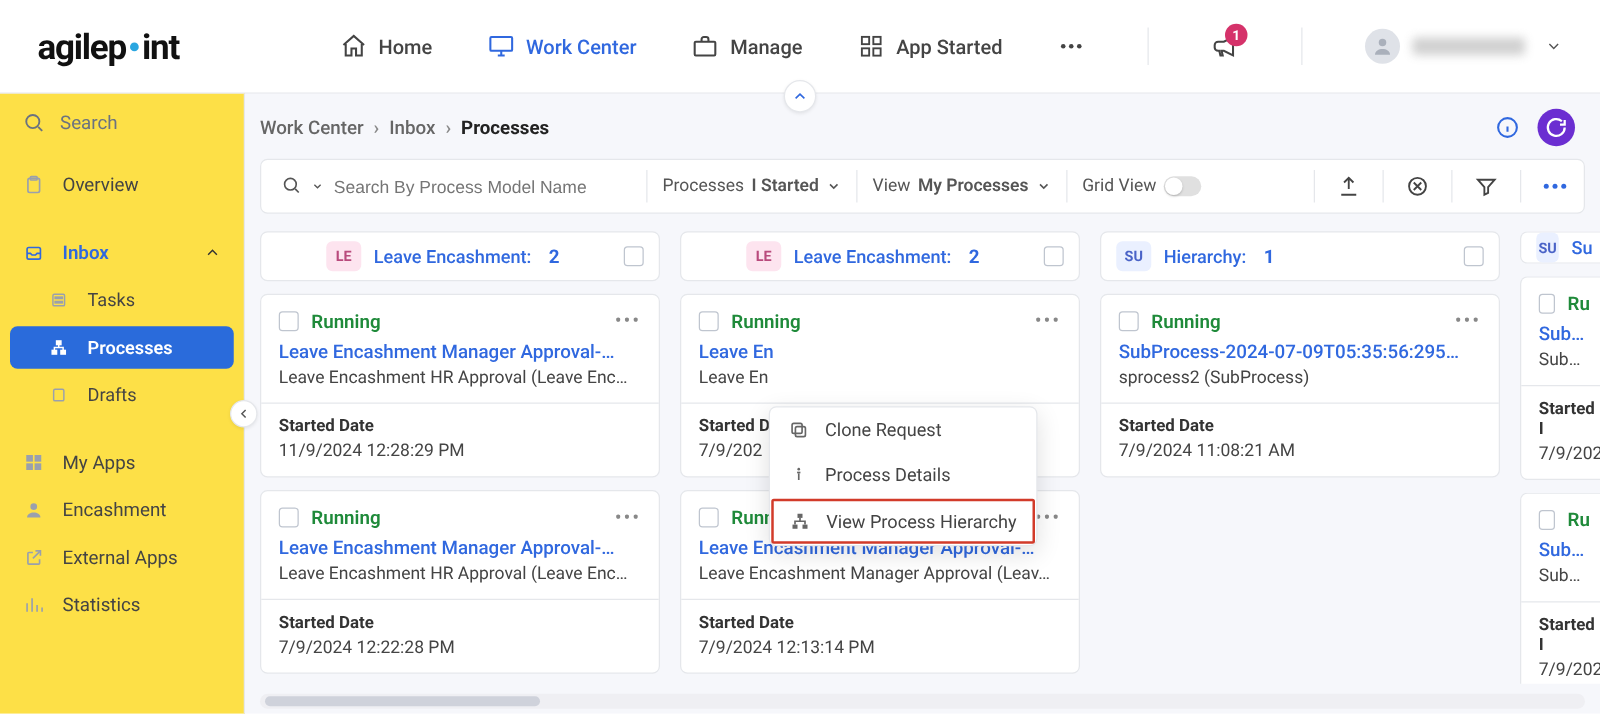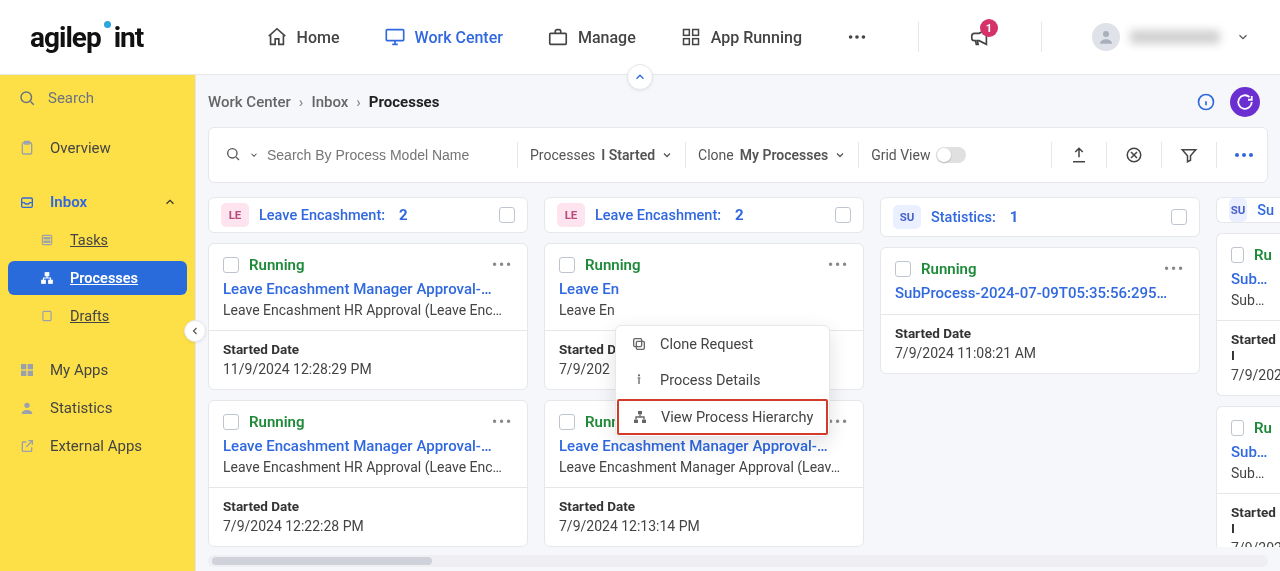--- a/index.html
+++ b/index.html
@@ -22,21 +22,21 @@
   * { box-sizing: border-box; }
   html, body { margin: 0; padding: 0; font-family: -apple-system, BlinkMacSystemFont, "Segoe UI", Roboto, Arial, sans-serif; font-size: 14px; color: var(--text); background: #fff; }
   body { width: 1280px; height: 571px; overflow: hidden; position: relative; }
 
   
   .header {
     height: 75px; border-bottom: 1px solid var(--border);
     display: flex; align-items: center; padding: 0 30px;
     position: relative;
   }
-  .logo { font-weight: 700; font-size: 28px; letter-spacing: -1px; color: #111; display: flex; gap: 2px; }
+  .logo { font-weight: 700; font-size: 28px; letter-spacing: -1px; color: #111; display: flex; align-items: center; gap: 2px; }
   .logo .dot { width: 7px; height: 7px; border-radius: 50%; background: #2aa6e0; display: inline-block; margin: 0 1px; }
   .nav { display: flex; gap: 44px; margin-left: auto; align-items: center; }
   .nav-item { display: flex; align-items: center; gap: 9px; font-size: 16px; font-weight: 500; color: #444; cursor: pointer; }
   .nav-item.active { color: var(--blue); }
   .nav-item .ico { width: 22px; height: 22px; display: flex; align-items: center; justify-content: center; }
   .nav-divider { width: 1px; height: 30px; background: var(--border); margin: 0 6px; }
   .bell-wrap { position: relative; }
   .bell-badge { position: absolute; top: -7px; right: -7px; background: var(--badge-red); color: #fff; font-size: 11px; width: 18px; height: 18px; border-radius: 50%; display: flex; align-items: center; justify-content: center; font-weight: 700; }
   .avatar { width: 28px; height: 28px; border-radius: 50%; background: #dfe2e8; display: flex; align-items: center; justify-content: center; }
   .avatar svg { color: #aab0bb; }
@@ -51,58 +51,58 @@
 
   
   .shell { display: flex; height: calc(571px - 75px); position: relative; }
 
   
   .sidebar { width: 196px; border-right: 1px solid var(--border); background: #fde047; position: relative; }
   .sidebar-collapse { position: absolute; right: -11px; top: 245px; width: 22px; height: 22px; border-radius: 50%; background: #fff; border: 1px solid var(--border); display: flex; align-items: center; justify-content: center; box-shadow: 0 1px 3px rgba(0,0,0,.08); z-index: 4; color: #555; }
   .search-row { display: flex; align-items: center; gap: 12px; padding: 14px 18px; color: #6b7280; }
   .side-list { padding: 10px 8px; display: flex; flex-direction: column; gap: 4px; }
   .side-item { display: flex; align-items: center; gap: 14px; padding: 8px 10px; border-radius: 6px; color: #444; font-size: 15px; cursor: pointer; }
-  .side-item.sub { padding-left: 30px; font-size: 14.5px; text-decoration: underline; }
+  .side-item.sub { padding-left: 30px; font-size: 14.5px; }
   .side-item.selected { background: var(--blue-light); color: #fff; font-weight: 600; }
   .side-item.active-parent { color: var(--blue); font-weight: 600; }
   .side-item .ico { width: 18px; height: 18px; display: flex; align-items: center; justify-content: center; flex: 0 0 18px; }
   .side-item .chev { margin-left: auto; }
   .side-gap { height: 12px; }
 
   
   .main { flex: 1; background: var(--bg-soft); display: flex; flex-direction: column; overflow: hidden; }
 
   .crumbs-row { display: flex; align-items: center; padding: 12px 20px 10px 12px; gap: 10px; }
   .crumbs { display: flex; align-items: center; gap: 8px; font-size: 15px; font-weight: 500; color: #666; }
   .crumbs .sep { color: #888; }
   .crumbs .current { color: #222; font-weight: 700; }
   .crumbs-right { margin-left: auto; display: flex; align-items: center; gap: 14px; }
   .info-circle { color: var(--blue); }
   .refresh-btn { width: 30px; height: 30px; border-radius: 50%; background: var(--purple); display: flex; align-items: center; justify-content: center; color: #fff; }
 
   
-  .toolbar { margin: 0 12px; background: #fff; border: 1px solid var(--border); border-radius: 6px; display: flex; align-items: center; height: 56px; padding: 16px 8px; gap: 0; }
+  .toolbar { margin: 0 12px; background: #fff; border: 1px solid var(--border); border-radius: 6px; display: flex; align-items: center; height: 44px; padding: 16px 8px; gap: 0; }
   .tool-sep { width: 1px; height: 26px; background: var(--border); margin: 0 12px; }
   .tool-btn { display: flex; align-items: center; gap: 6px; color: #555; font-size: 14px; cursor: pointer; }
   .tool-btn .mag { width: 18px; height: 18px; color: #555; }
   .search-input { border: none; outline: none; font-size: 14px; color: #555; width: 240px; background: transparent; }
   .toggle { width: 30px; height: 16px; border-radius: 10px; background: #e0e0e0; position: relative; }
   .toggle .knob { position: absolute; top: 1px; left: 1px; width: 14px; height: 14px; border-radius: 50%; background: #fff; box-shadow: 0 1px 2px rgba(0,0,0,.2); }
   .toolbar-right { margin-left: auto; display: flex; align-items: center; gap: 0; }
   .icon-btn { width: 30px; height: 30px; display: flex; align-items: center; justify-content: center; color: #555; cursor: pointer; }
   .kebab-h { display: flex; gap: 3px; }
   .kebab-h span { width: 4px; height: 4px; border-radius: 50%; background: var(--blue); }
 
   
   .columns { display: flex; gap: 16px; padding: 14px 12px 8px; overflow-x: hidden; flex: 1; }
   .col { width: 320px; flex: 0 0 320px; display: flex; flex-direction: column; gap: 10px; }
   .col.partial { width: 70px; flex: 0 0 70px; overflow: hidden; }
   .col-head { background: #fff; border: 1px solid var(--border); border-radius: 6px; height: 40px; display: flex; align-items: center; padding: 0 12px; gap: 10px; }
   .pill { width: 28px; height: 24px; border-radius: 5px; display: flex; align-items: center; justify-content: center; font-size: 11.5px; font-weight: 700; }
-  .pill.le { background: var(--pink); color: var(--pink-text); }
+  .pill.le { background: var(--pink); color: var(--pink-text); margin-left: 40px; }
   .pill.su { background: var(--lav); color: var(--lav-text); }
   .col-title { color: var(--blue); font-size: 14.5px; font-weight: 500; }
   .col-count { color: var(--blue); font-weight: 700; margin-left: 4px; font-size: 15px; }
   .col-head .chk { margin-left: auto; }
 
   .card { background: #fff; border: 1px solid var(--border); border-radius: 6px; padding: 12px 14px; position: relative; }
   .card-row1 { display: flex; align-items: center; gap: 10px; }
   .status-running { color: var(--green); font-weight: 600; font-size: 15px; }
   .card-menu { margin-left: auto; color: #888; cursor: pointer; letter-spacing: 2px; font-weight: 700; }
   .card-link { color: var(--blue); font-size: 15px; font-weight: 500; margin-top: 6px; cursor: pointer; white-space: nowrap; overflow: hidden; text-overflow: ellipsis; }
@@ -167,21 +167,21 @@
     </div>
     <div class="nav-item">
       <span class="ico">
         <svg width="20" height="20" viewBox="0 0 24 24" fill="none" stroke="currentColor" stroke-width="1.8">
             <rect x="3" y="3" width="7" height="7"></rect>
             <rect x="14" y="3" width="7" height="7"></rect>
             <rect x="3" y="14" width="7" height="7"></rect>
             <rect x="14" y="14" width="7" height="7"></rect>
           </svg>
       </span>
-      <span>App Running</span>
+      <span>App Started</span>
     </div>
     <div class="nav-item">
       <span class="ico">
         <svg width="22" height="22" viewBox="0 0 24 24" fill="currentColor">
             <circle cx="5" cy="12" r="2"></circle>
             <circle cx="12" cy="12" r="2"></circle>
             <circle cx="19" cy="12" r="2"></circle>
           </svg>
       </span>
     </div>
@@ -310,34 +310,42 @@
         <span>My Apps</span>
       </div>
 
       <div class="side-item">
         <span class="ico">
           <svg width="16" height="16" viewBox="0 0 24 24" fill="#9aa0ad">
               <circle cx="12" cy="8" r="4"></circle>
               <path d="M4 21c0-4 4-6 8-6s8 2 8 6"></path>
             </svg>
         </span>
-        <span>Statistics</span>
+        <span>Encashment</span>
       </div>
 
       <div class="side-item">
         <span class="ico">
           <svg width="16" height="16" viewBox="0 0 24 24" fill="none" stroke="#9aa0ad" stroke-width="2">
               <path d="M14 4h6v6"></path>
               <path d="M20 4l-9 9"></path>
               <path d="M19 14v5a1 1 0 0 1-1 1H6a1 1 0 0 1-1-1V7a1 1 0 0 1 1-1h5"></path>
             </svg>
         </span>
         <span>External Apps</span>
       </div>
 
+      <div class="side-item">
+        <span class="ico">
+          <svg width="16" height="16" viewBox="0 0 24 24" fill="none" stroke="#9aa0ad" stroke-width="2">
+              <path d="M4 20V10M10 20V4M16 20v-8M22 20v-5"></path>
+            </svg>
+        </span>
+        <span>Statistics</span>
+      </div>
     </div>
 
     <div class="sidebar-collapse">
       <svg width="12" height="12" viewBox="0 0 24 24" fill="none" stroke="currentColor" stroke-width="2.4">
           <path d="M15 6l-6 6 6 6"></path>
         </svg>
     </div>
   </div>
 
   <div class="main">
@@ -386,21 +394,21 @@
       <div class="tool-btn">
         <span>Processes</span>
         <span style="font-weight:600;">I Started</span>
         <svg width="12" height="12" viewBox="0 0 24 24" fill="none" stroke="#555" stroke-width="2.5">
             <path d="M6 9l6 6 6-6"></path>
           </svg>
       </div>
 
       <div class="tool-sep"></div>
       <div class="tool-btn">
-        <span>Clone</span>
+        <span>View</span>
         <span style="font-weight:600;">My Processes</span>
         <svg width="12" height="12" viewBox="0 0 24 24" fill="none" stroke="#555" stroke-width="2.5">
             <path d="M6 9l6 6 6-6"></path>
           </svg>
       </div>
 
       <div class="tool-sep"></div>
       <div class="tool-btn">
         <span>Grid View</span>
         <span class="toggle">
@@ -508,32 +516,33 @@
           <div class="card-sub">Leave Encashment Manager Approval (Leav…</div>
           <div class="card-div"></div>
           <div class="card-label">Started Date</div>
           <div class="card-date">7/9/2024 12:13:14 PM</div>
         </div>
       </div>
 
       <div class="col">
         <div class="col-head">
           <span class="pill su">SU</span>
-          <span class="col-title">Statistics:</span>
+          <span class="col-title">Hierarchy:</span>
           <span class="col-count">1</span>
           <span class="chk"></span>
         </div>
 
         <div class="card">
           <div class="card-row1">
             <span class="chk"></span>
             <span class="status-running">Running</span>
             <span class="card-menu">•••</span>
           </div>
           <div class="card-link">SubProcess-2024-07-09T05:35:56:295…</div>
+          <div class="card-sub">sprocess2 (SubProcess)</div>
           <div class="card-div"></div>
           <div class="card-label">Started Date</div>
           <div class="card-date">7/9/2024 11:08:21 AM</div>
         </div>
       </div>
 
       <div class="col partial">
         <div class="col-head" style="border-right:none;">
           <span class="pill su">SU</span>
           <span class="col-title">Su</span>

